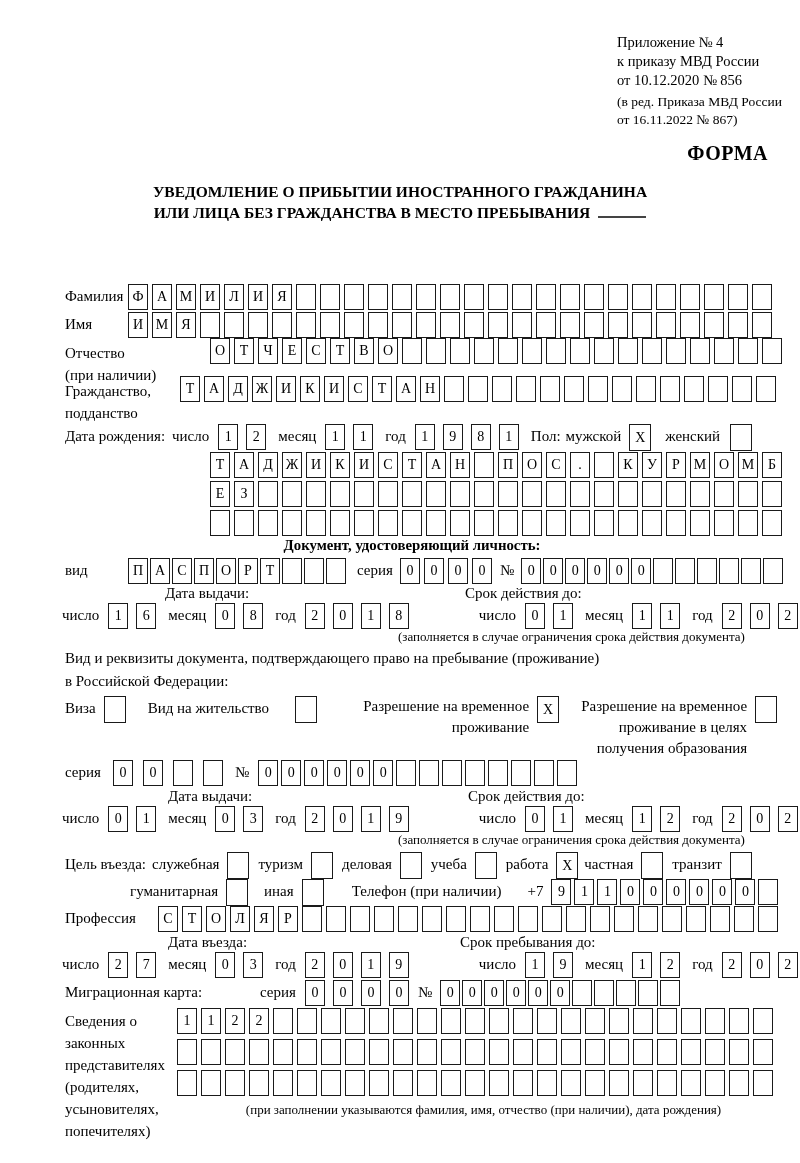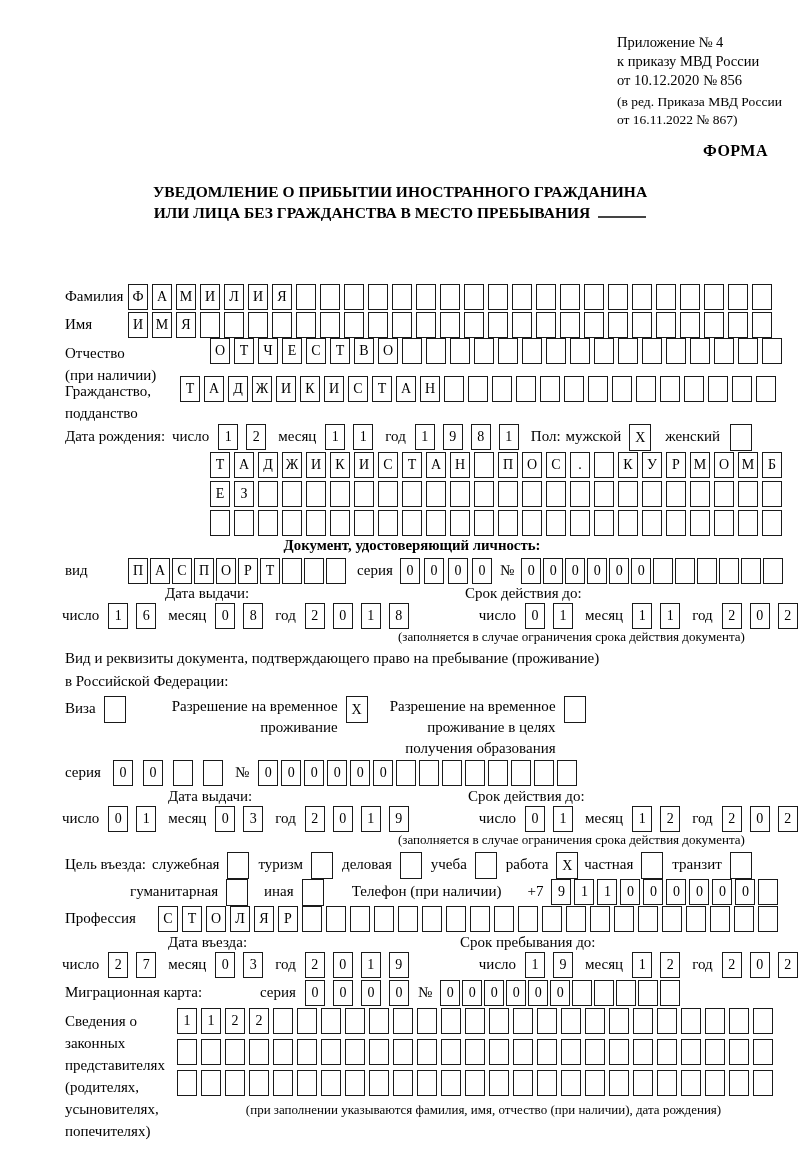--- a/index.html
+++ b/index.html
@@ -2,21 +2,21 @@
 <html><head>
 <meta charset="utf-8">
 <style>
   html,body{margin:0;padding:0;background:#fff;}
   .page{position:relative;width:800px;height:1163px;background:#fff;color:#000;
         font-family:"Liberation Serif","DejaVu Serif",serif;font-size:15px;overflow:hidden;}
   .abs{position:absolute;}
   .b{font-weight:bold;padding-left:24px;}
   .annex{left:617px;top:33px;font-size:14.5px;line-height:19px;}
   .edition{left:617px;top:93px;font-size:13.5px;line-height:18px;}
-  .forma{right:32px;top:142px;font-weight:bold;font-size:16px;letter-spacing:0.5px;text-align:center;}
+  .forma{right:32px;top:142px;font-weight:bold;font-size:20px;letter-spacing:0.5px;text-align:center;}
   .title{left:0;right:0;top:181px;text-align:center;font-weight:bold;font-size:15.5px;line-height:21px;}
   .blank-line{display:inline-block;width:48px;border-bottom:2px solid #444;height:14px;margin-left:8px;}
   .sec1{left:0;right:0;top:244px;text-align:center;font-weight:bold;font-size:14.8px;}
   .row{position:absolute;display:flex;align-items:flex-start;}
   .lbl{padding-top:4px;flex:0 0 auto;}
   .lblblock{line-height:22px;}
   .cells{display:flex;gap:4px;flex:0 0 auto;}
   .cell{width:20px;height:26px;box-sizing:border-box;border:1.6px solid #1a1a1a;background:#fff;
         display:flex;align-items:center;justify-content:center;font-size:14px;flex:0 0 auto;}
   .g2{gap:2px;} .g3{gap:3px;} .g8{gap:8px;} .g10{gap:10px;}
@@ -383,20 +383,26 @@
   <div class="abs" style="left:65px;top:650px;">Вид и реквизиты документа, подтверждающего право на пребывание (проживание)</div>
   <div class="abs" style="left:65px;top:673px;">в Российской Федерации:</div>
 
   <div class="row" style="left:65px;top:696px;">
     <div class="opt">
       <span class="olabel">Виза</span>
       <div class="cells cbx">
           <div class="cell"></div>
         </div>
     </div>
+    <div class="opt" style="margin-left:22px;">
+      <span class="olabel">Вид на жительство</span>
+      <div class="cells cbx" style="margin-left:18px;">
+          <div class="cell"></div>
+        </div>
+    </div>
     <div class="opt optml" style="margin-left:24px;">
       <span class="olabel" style="width:188px;">Разрешение на временное проживание</span>
       <div class="cells cbx">
           <div class="cell">X</div>
         </div>
     </div>
     <div class="opt optml" style="margin-left:16px;">
       <span class="olabel" style="width:172px;">Разрешение на временное проживание в целях получения образования</span>
       <div class="cells cbx">
           <div class="cell"></div>

